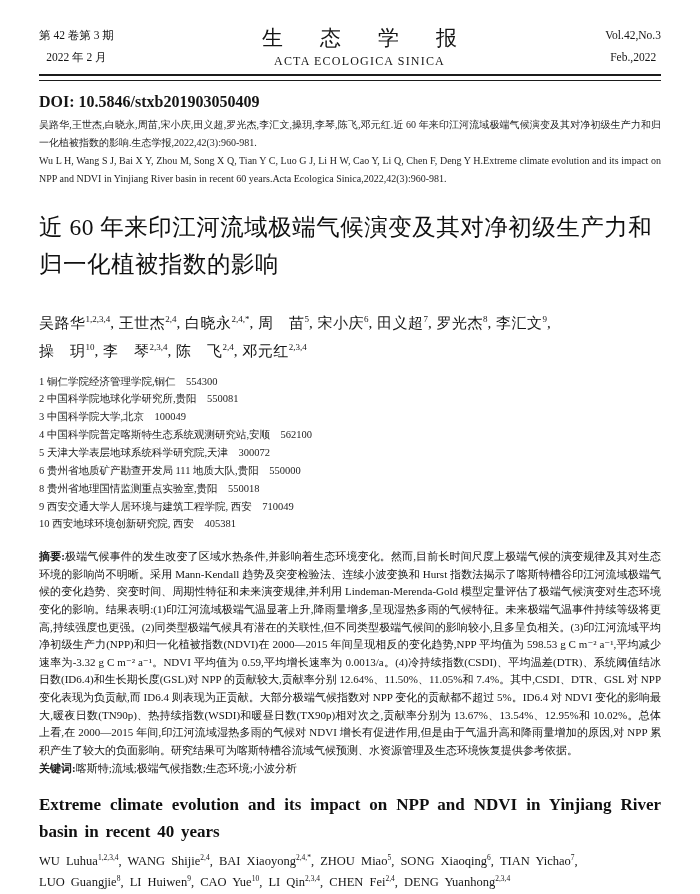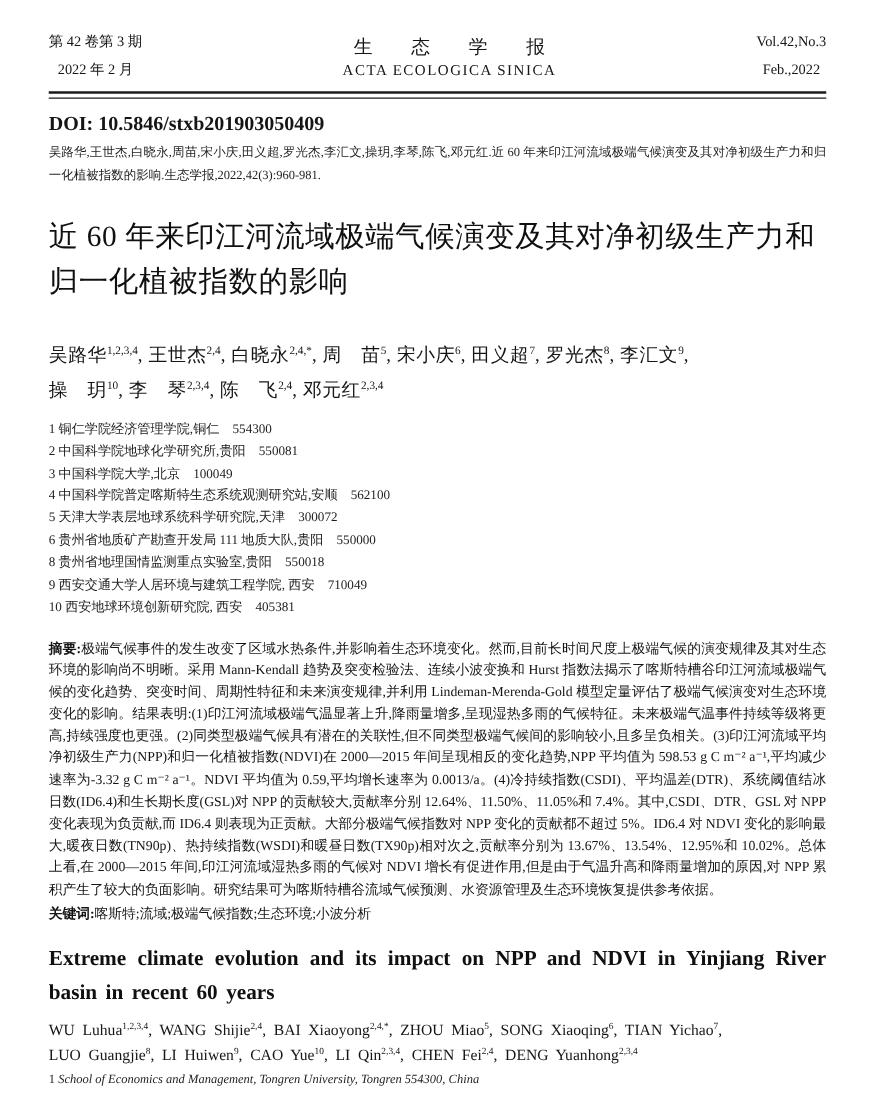--- a/index.html
+++ b/index.html
@@ -9,21 +9,21 @@
     color: #151515;
     font-family: "Liberation Serif", "DejaVu Serif", serif;
     overflow: hidden;
   }
   .page { padding: 24px 39px 0 39px; }
 
   
   .header { display: flex; justify-content: space-between; align-items: center; }
   .h-side { font-size: 11.5px; line-height: 1.9; text-align: center; white-space: nowrap; }
   .h-center { text-align: center; }
-  .h-center .cn { font-size: 15px; letter-spacing: 8px; margin-left: 8px; }
+  .h-center .cn { font-size: 21px; letter-spacing: 8px; margin-left: 8px; }
   .h-center .en { font-size: 12px; letter-spacing: 1.2px; margin-top: 2px; }
   .rule-double { margin-top: 5px; height: 3.5px; border-top: 2.2px solid #1b1b1b; border-bottom: 1.2px solid #1b1b1b; }
 
   
   .doi { margin-top: 12px; font-size: 16px; font-weight: bold; }
   .citations { margin-top: 5px; }
   .citation { font-size: 10px; line-height: 1.82; color: #1d1d1d; text-align: justify; }
 
   
   .title-cn {
@@ -71,20 +71,21 @@
       <div>Feb.,2022</div>
     </div>
   </div>
 
   <div class="rule-double"></div>
 
   <div class="doi"><span>DOI: </span><span>10.5846/stxb201903050409</span></div>
 
   <div class="citations">
     <div class="citation">吴路华,王世杰,白晓永,周苗,宋小庆,田义超,罗光杰,李汇文,操玥,李琴,陈飞,邓元红.近 60 年来印江河流域极端气候演变及其对净初级生产力和归一化植被指数的影响.生态学报,2022,42(3):960-981.</div>
+    <div class="citation">Wu L H, Wang S J, Bai X Y, Zhou M, Song X Q, Tian Y C, Luo G J, Li H W, Cao Y, Li Q, Chen F, Deng Y H.Extreme climate evolution and its impact on NPP and NDVI in Yinjiang River basin in recent 60 years.Acta Ecologica Sinica,2022,42(3):960-981.</div>
   </div>
 
   <h1 class="title-cn">近 60 年来印江河流域极端气候演变及其对净初级生产力和归一化植被指数的影响</h1>
 
   <div class="authors-cn"><span>吴路华<sup>1,2,3,4</sup>, </span><span>王世杰<sup>2,4</sup>, </span><span>白晓永<sup>2,4,*</sup>, </span><span>周　苗<sup>5</sup>, </span><span>宋小庆<sup>6</sup>, </span><span>田义超<sup>7</sup>, </span><span>罗光杰<sup>8</sup>, </span><span>李汇文<sup>9</sup>, </span><br><span>操　玥<sup>10</sup>, </span><span>李　琴<sup>2,3,4</sup>, </span><span>陈　飞<sup>2,4</sup>, </span><span>邓元红<sup>2,3,4</sup></span></div>
 
   <div class="affils">
       <div>1 铜仁学院经济管理学院,铜仁　554300</div>
       <div>2 中国科学院地球化学研究所,贵阳　550081</div>
       <div>3 中国科学院大学,北京　100049</div>
@@ -93,19 +94,19 @@
       <div>6 贵州省地质矿产勘查开发局 111 地质大队,贵阳　550000</div>
       <div>8 贵州省地理国情监测重点实验室,贵阳　550018</div>
       <div>9 西安交通大学人居环境与建筑工程学院, 西安　710049</div>
       <div>10 西安地球环境创新研究院, 西安　405381</div>
     </div>
 
   <div class="abstract"><span class="label">摘要:</span><span>极端气候事件的发生改变了区域水热条件,并影响着生态环境变化。然而,目前长时间尺度上极端气候的演变规律及其对生态环境的影响尚不明晰。采用 Mann-Kendall 趋势及突变检验法、连续小波变换和 Hurst 指数法揭示了喀斯特槽谷印江河流域极端气候的变化趋势、突变时间、周期性特征和未来演变规律,并利用 Lindeman-Merenda-Gold 模型定量评估了极端气候演变对生态环境变化的影响。结果表明:(1)印江河流域极端气温显著上升,降雨量增多,呈现湿热多雨的气候特征。未来极端气温事件持续等级将更高,持续强度也更强。(2)同类型极端气候具有潜在的关联性,但不同类型极端气候间的影响较小,且多呈负相关。(3)印江河流域平均净初级生产力(NPP)和归一化植被指数(NDVI)在 2000—2015 年间呈现相反的变化趋势,NPP 平均值为 598.53 g C m⁻² a⁻¹,平均减少速率为-3.32 g C m⁻² a⁻¹。NDVI 平均值为 0.59,平均增长速率为 0.0013/a。(4)冷持续指数(CSDI)、平均温差(DTR)、系统阈值结冰日数(ID6.4)和生长期长度(GSL)对 NPP 的贡献较大,贡献率分别 12.64%、11.50%、11.05%和 7.4%。其中,CSDI、DTR、GSL 对 NPP 变化表现为负贡献,而 ID6.4 则表现为正贡献。大部分极端气候指数对 NPP 变化的贡献都不超过 5%。ID6.4 对 NDVI 变化的影响最大,暖夜日数(TN90p)、热持续指数(WSDI)和暖昼日数(TX90p)相对次之,贡献率分别为 13.67%、13.54%、12.95%和 10.02%。总体上看,在 2000—2015 年间,印江河流域湿热多雨的气候对 NDVI 增长有促进作用,但是由于气温升高和降雨量增加的原因,对 NPP 累积产生了较大的负面影响。研究结果可为喀斯特槽谷流域气候预测、水资源管理及生态环境恢复提供参考依据。</span></div>
 
   <div class="keywords"><span class="label">关键词:</span><span>喀斯特;流域;极端气候指数;生态环境;小波分析</span></div>
 
-  <h2 class="title-en">Extreme climate evolution and its impact on NPP and NDVI in Yinjiang River basin in recent 60 years</h2>
+  <h2 class="title-en">Extreme climate evolution and its impact on NPP and NDVI in Yinjiang River basin in recent 40 years</h2>
 
   <div class="authors-en"><span>WU Luhua<sup>1,2,3,4</sup>, </span><span>WANG Shijie<sup>2,4</sup>, </span><span>BAI Xiaoyong<sup>2,4,*</sup>, </span><span>ZHOU Miao<sup>5</sup>, </span><span>SONG Xiaoqing<sup>6</sup>, </span><span>TIAN Yichao<sup>7</sup>, </span><br><span>LUO Guangjie<sup>8</sup>, </span><span>LI Huiwen<sup>9</sup>, </span><span>CAO Yue<sup>10</sup>, </span><span>LI Qin<sup>2,3,4</sup>, </span><span>CHEN Fei<sup>2,4</sup>, </span><span>DENG Yuanhong<sup>2,3,4</sup></span></div>
 
   <div class="affil-en"><span>1</span> <span class="txt">School of Economics and Management, Tongren University, Tongren 554300, China</span></div>
 
 </div>
 
 </body></html>

